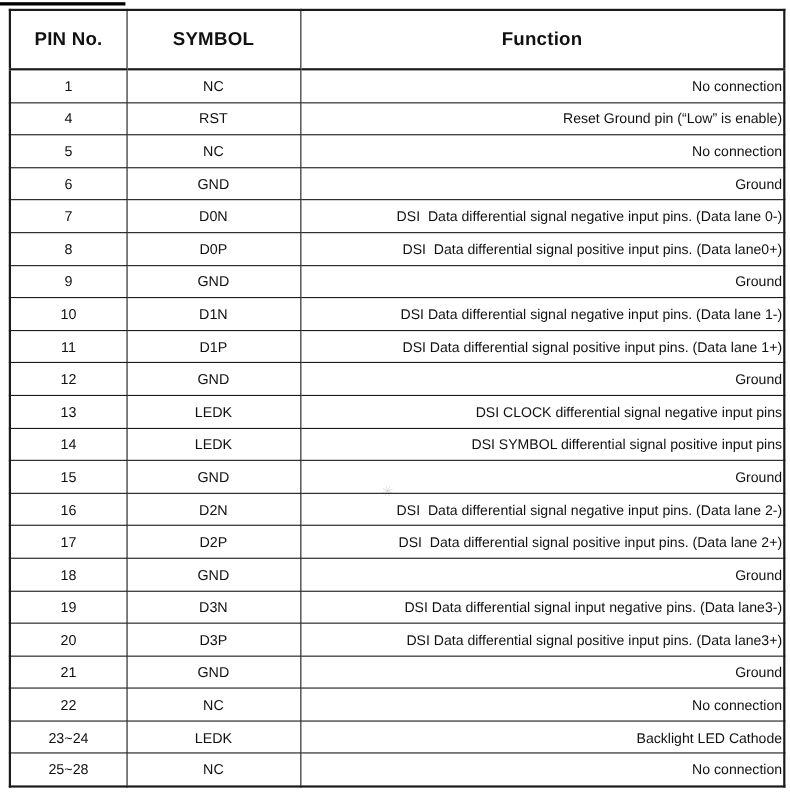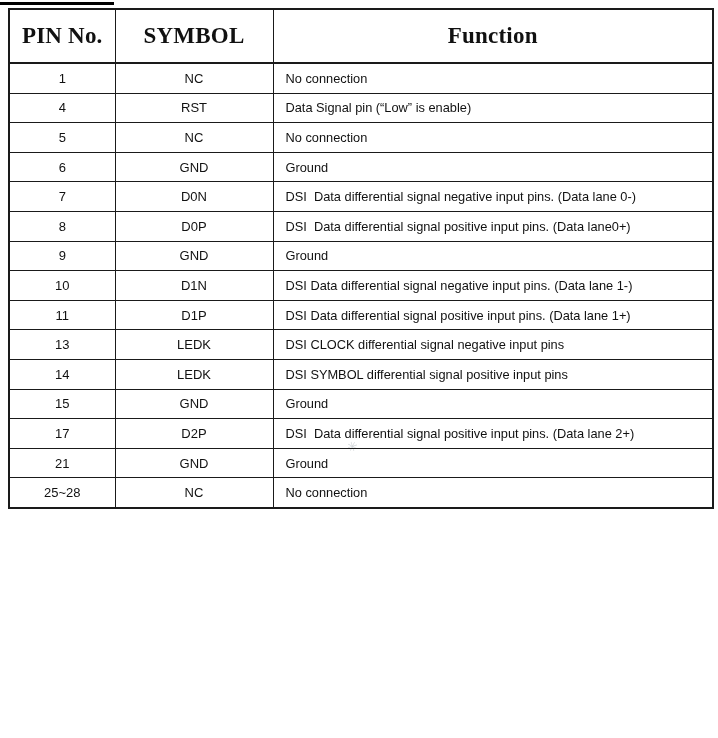--- a/index.html
+++ b/index.html
@@ -33,41 +33,40 @@
     table-layout: fixed;
     border: 2px solid #1a1a1a;
   }
   .pin-table col.c-pin    { width: 106px; }
   .pin-table col.c-symbol { width: 158px; }
   .pin-table col.c-func   { width: 440px; }
   .pin-table th {
     height: 50px;
     border: 1px solid #1a1a1a;
     border-bottom: 2px solid #1a1a1a;
-    font-size: 23px;
+    font-size: 17px;
     font-weight: bold;
     text-align: center;
     vertical-align: middle;
     letter-spacing: 0.2px;
-    font-family: Liberation Serif, serif;
   }
   .pin-table td {
     height: 26.6px;
     border: 1px solid #1a1a1a;
     font-size: 12.8px;
     vertical-align: middle;
     overflow: hidden;
   }
   .pin-table td.pin,
   .pin-table td.symbol {
     text-align: center;
     font-size: 13px;
   }
   .pin-table td.function {
-    text-align: left;
+    text-align: right;
     padding-left: 12px;
     white-space: pre;
   }
   .watermark {
     position: absolute;
     left: 347px;
     top: 439px;
     font-size: 13px;
     color: #b9bfc4;
     opacity: 0.6;
@@ -99,21 +98,21 @@
     </thead>
     <tbody>
         <tr>
           <td class="pin">1</td>
           <td class="symbol">NC</td>
           <td class="function">No connection</td>
         </tr>
         <tr>
           <td class="pin">4</td>
           <td class="symbol">RST</td>
-          <td class="function">Data Signal pin (“Low” is enable)</td>
+          <td class="function">Reset Ground pin (“Low” is enable)</td>
         </tr>
         <tr>
           <td class="pin">5</td>
           <td class="symbol">NC</td>
           <td class="function">No connection</td>
         </tr>
         <tr>
           <td class="pin">6</td>
           <td class="symbol">GND</td>
           <td class="function">Ground</td>
@@ -137,43 +136,78 @@
           <td class="pin">10</td>
           <td class="symbol">D1N</td>
           <td class="function">DSI Data differential signal negative input pins. (Data lane 1-)</td>
         </tr>
         <tr>
           <td class="pin">11</td>
           <td class="symbol">D1P</td>
           <td class="function">DSI Data differential signal positive input pins. (Data lane 1+)</td>
         </tr>
         <tr>
+          <td class="pin">12</td>
+          <td class="symbol">GND</td>
+          <td class="function">Ground</td>
+        </tr>
+        <tr>
           <td class="pin">13</td>
           <td class="symbol">LEDK</td>
           <td class="function">DSI CLOCK differential signal negative input pins</td>
         </tr>
         <tr>
           <td class="pin">14</td>
           <td class="symbol">LEDK</td>
           <td class="function">DSI SYMBOL differential signal positive input pins</td>
         </tr>
         <tr>
           <td class="pin">15</td>
           <td class="symbol">GND</td>
           <td class="function">Ground</td>
         </tr>
         <tr>
+          <td class="pin">16</td>
+          <td class="symbol">D2N</td>
+          <td class="function">DSI  Data differential signal negative input pins. (Data lane 2-)</td>
+        </tr>
+        <tr>
           <td class="pin">17</td>
           <td class="symbol">D2P</td>
           <td class="function">DSI  Data differential signal positive input pins. (Data lane 2+)</td>
         </tr>
         <tr>
+          <td class="pin">18</td>
+          <td class="symbol">GND</td>
+          <td class="function">Ground</td>
+        </tr>
+        <tr>
+          <td class="pin">19</td>
+          <td class="symbol">D3N</td>
+          <td class="function">DSI Data differential signal input negative pins. (Data lane3-)</td>
+        </tr>
+        <tr>
+          <td class="pin">20</td>
+          <td class="symbol">D3P</td>
+          <td class="function">DSI Data differential signal positive input pins. (Data lane3+)</td>
+        </tr>
+        <tr>
           <td class="pin">21</td>
           <td class="symbol">GND</td>
           <td class="function">Ground</td>
+        </tr>
+        <tr>
+          <td class="pin">22</td>
+          <td class="symbol">NC</td>
+          <td class="function">No connection</td>
+        </tr>
+        <tr>
+          <td class="pin">23~24</td>
+          <td class="symbol">LEDK</td>
+          <td class="function">Backlight LED Cathode</td>
         </tr>
         <tr>
           <td class="pin">25~28</td>
           <td class="symbol">NC</td>
           <td class="function">No connection</td>
         </tr>
       </tbody>
   </table>
 
 </div>

